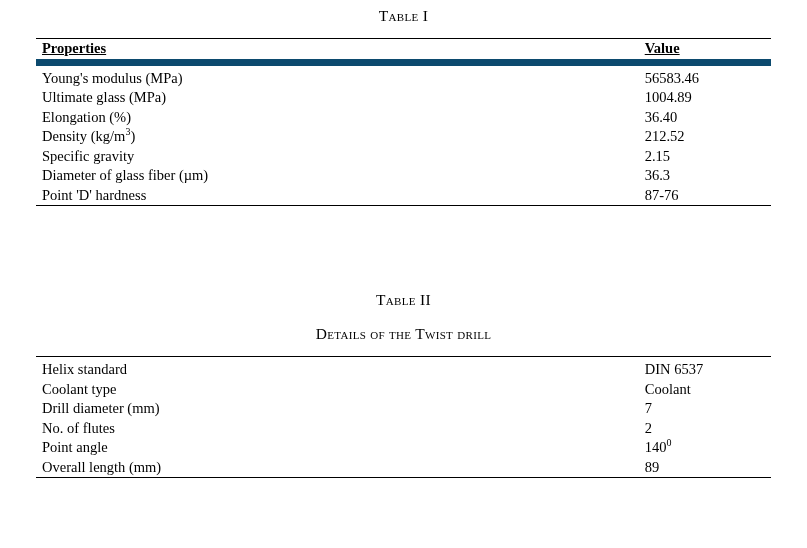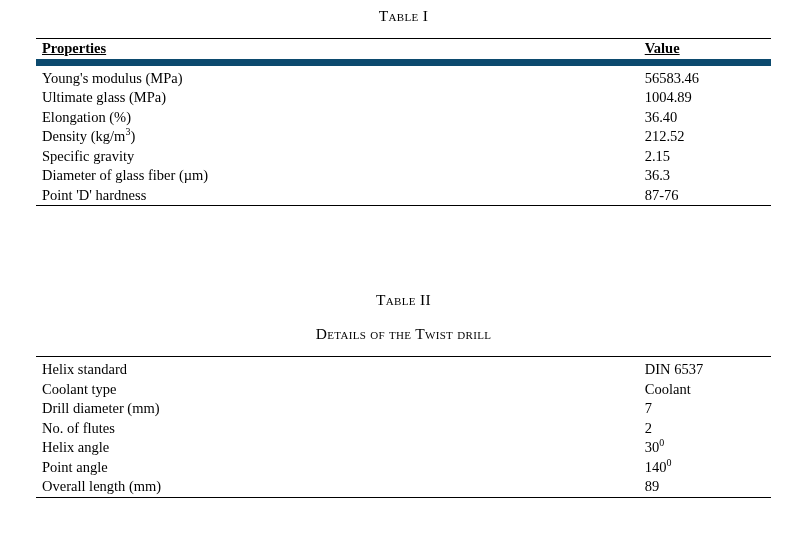--- a/index.html
+++ b/index.html
@@ -146,24 +146,20 @@
         </tr>
         <tr>
           <td class="col-prop">Drill diameter (mm)</td>
           <td class="col-val">7</td>
         </tr>
         <tr>
           <td class="col-prop">No. of flutes</td>
           <td class="col-val">2</td>
         </tr>
         <tr>
-          <td class="col-prop">Helix angle</td>
-          <td class="col-val">30<sup>0</sup></td>
-        </tr>
-        <tr>
           <td class="col-prop">Point angle</td>
           <td class="col-val">140<sup>0</sup></td>
         </tr>
         <tr class="rule-bot">
           <td class="col-prop">Overall length (mm)</td>
           <td class="col-val">89</td>
         </tr>
       </tbody>
     </table>
   </div>

